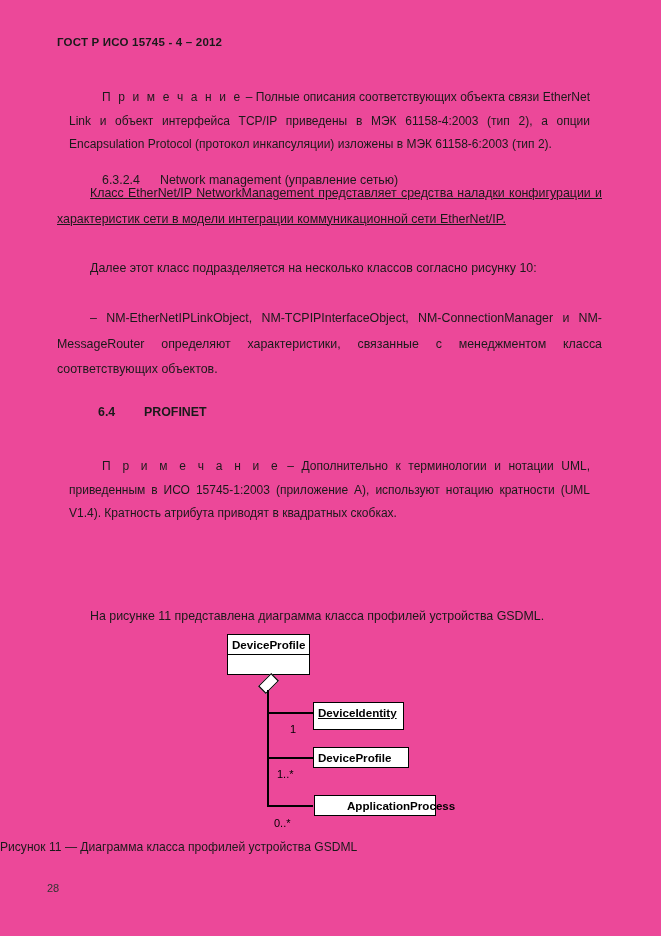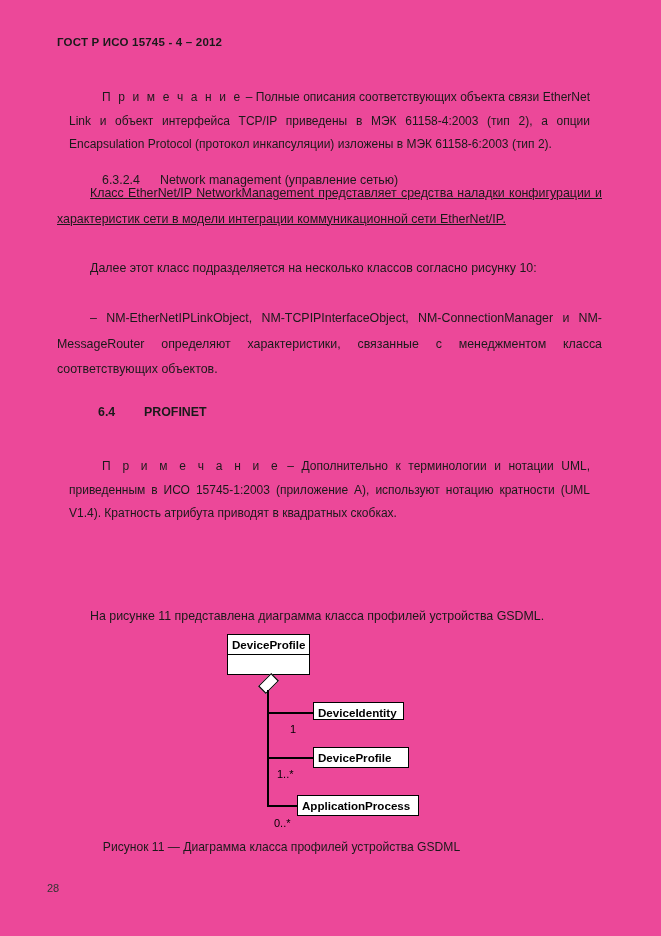--- a/index.html
+++ b/index.html
@@ -127,21 +127,20 @@
     border: 1.5px solid #000;
     box-sizing: border-box;
     transform: rotate(45deg) scaleY(1.25);
   }
 
   .fig-caption {
     position: absolute;
     left: 0;
     top: 840px;
     width: 563px;
-    text-align: center;
     font-size: 12.1px;
   }
 
   .page-number {
     position: absolute;
     left: 47px;
     top: 882px;
     font-size: 11px;
     color: #333;
   }
@@ -194,33 +193,33 @@
       <div class="title-cell">DeviceProfile</div>
       <div class="body-cell"></div>
     </div>
 
     <div class="diamond" style="left:263px; top:48px;"></div>
 
     <div class="vline" style="left:267px; top:62px; width:1.8px; height:12px;"></div>
     <div class="vline" style="left:267px; top:74px; width:1.8px; height:105px;"></div>
 
     <div class="hline" style="left:267px; top:84px; width:46px; height:1.8px;"></div>
-    <div class="uml-box" style="left:313px; top:74px; width:91px; height:18px;">
+    <div class="uml-box" style="left:313px; top:74px; width:91px; height:28px;text-decoration:underline;">
       <div class="title-cell">DeviceIdentity</div>
     </div>
     <div class="mult" style="left:290px; top:95px;">1</div>
 
     <div class="hline" style="left:267px; top:129px; width:46px; height:1.8px;"></div>
     <div class="uml-box" style="left:313px; top:119px; width:96px; height:21px;">
       <div class="title-cell">DeviceProfile</div>
     </div>
     <div class="mult" style="left:277px; top:140px;">1..*</div>
 
     <div class="hline" style="left:267px; top:177px; width:46px; height:1.8px;"></div>
-    <div class="uml-box" style="left:297px; top:167px; width:122px; height:21px;">
+    <div class="uml-box" style="left:314px; top:167px; width:122px; height:21px;padding-left:28px;">
       <div class="title-cell">ApplicationProcess</div>
     </div>
     <div class="mult" style="left:274px; top:189px;">0..*</div>
 
   </div>
 
   <div class="fig-caption">Рисунок 11 — Диаграмма класса профилей устройства GSDML</div>
 
   <div class="page-number">28</div>
 

